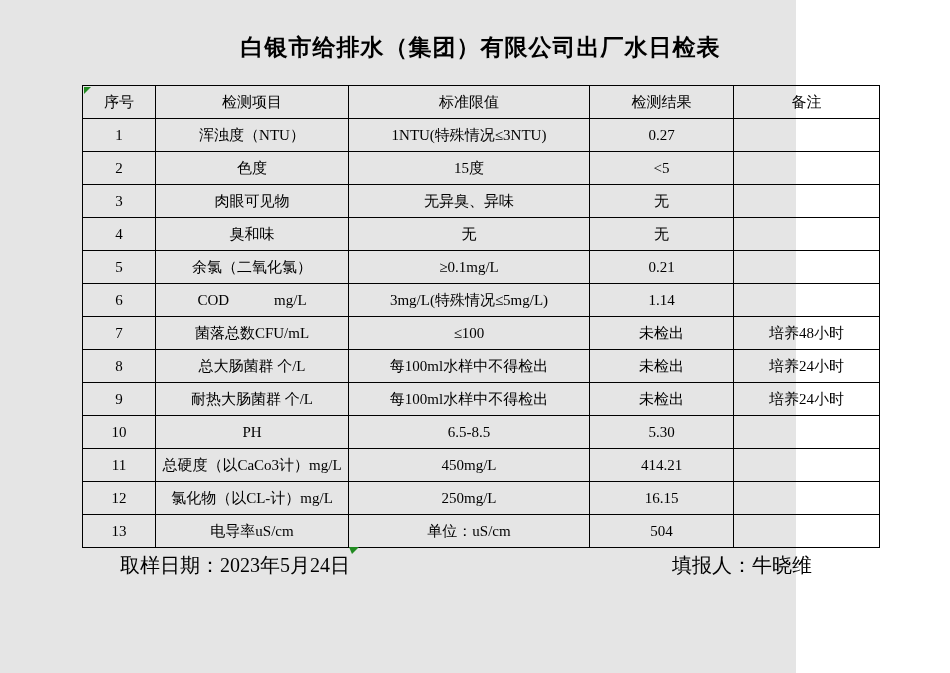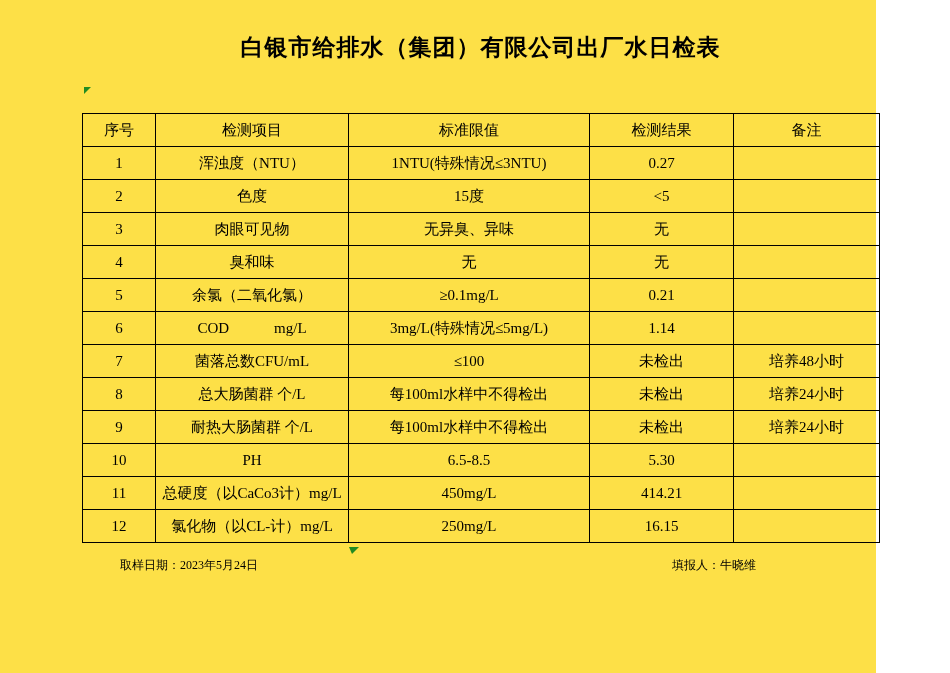--- a/index.html
+++ b/index.html
@@ -6,40 +6,39 @@
   html, body { background: #ffffff; }
   body {
     width: 950px; height: 673px;
     font-family: "Liberation Serif", "DejaVu Serif", serif;
     color: #000000;
     position: relative;
     overflow: hidden;
   }
   .page {
     position: absolute; left: 0; top: 0;
-    width: 876px; height: 673px;
-    background: #fde047;
+    width: 796px; height: 673px;
+    background: #e5e5e5;
   }
   .doc-title {
     position: absolute;
     left: 82px; top: 30px; width: 797px; height: 36px;
     line-height: 36px;
     text-align: center;
     font-size: 23px;
     font-weight: bold;
     letter-spacing: 1px;
     white-space: nowrap;
   }
   table.inspection {
     position: absolute;
     left: 82px; top: 85px;
     width: 797px;
     border-collapse: collapse;
     table-layout: fixed;
-    margin-top: 28px;
   }
   table.inspection th, table.inspection td {
     border: 1px solid #000000;
     height: 33px;
     text-align: center;
     vertical-align: middle;
     font-size: 15px;
     font-weight: normal;
     padding: 0 2px;
     white-space: nowrap;
@@ -53,21 +52,21 @@
   }
   .tri-bottom {
     position: absolute;
     left: 349px; top: 547px;
     width: 10px; height: 7px;
     clip-path: polygon(0 0, 100% 0, 30% 100%);
   }
   .footer-line {
     position: absolute;
     left: 0; top: 554px; width: 950px; height: 22px;
-    font-size: 12px;
+    font-size: 20px;
     line-height: 22px;
   }
   .footer-item { position: absolute; white-space: nowrap; }
   .footer-sampling { left: 120px; }
   .footer-testdate { left: 420px; }
   .footer-reporter { left: 672px; }
 </style>
 </head>
 <body>
 
@@ -170,20 +169,27 @@
           <td>414.21</td>
           <td></td>
         </tr>
         <tr>
           <td>12</td>
           <td>氯化物（以CL-计）mg/L</td>
           <td>250mg/L</td>
           <td>16.15</td>
           <td></td>
         </tr>
+        <tr>
+          <td>13</td>
+          <td>电导率uS/cm</td>
+          <td>单位：uS/cm</td>
+          <td>504</td>
+          <td></td>
+        </tr>
       </tbody>
   </table>
 
   <div class="tri-corner" style="background: rgb(34, 139, 34);"></div>
 
   <div class="tri-bottom" style="background: rgb(34, 139, 34);"></div>
 
   <div class="footer-line">
     <span class="footer-item footer-sampling">取样日期：2023年5月24日</span>
     <span class="footer-item footer-reporter">填报人：牛晓维</span>

